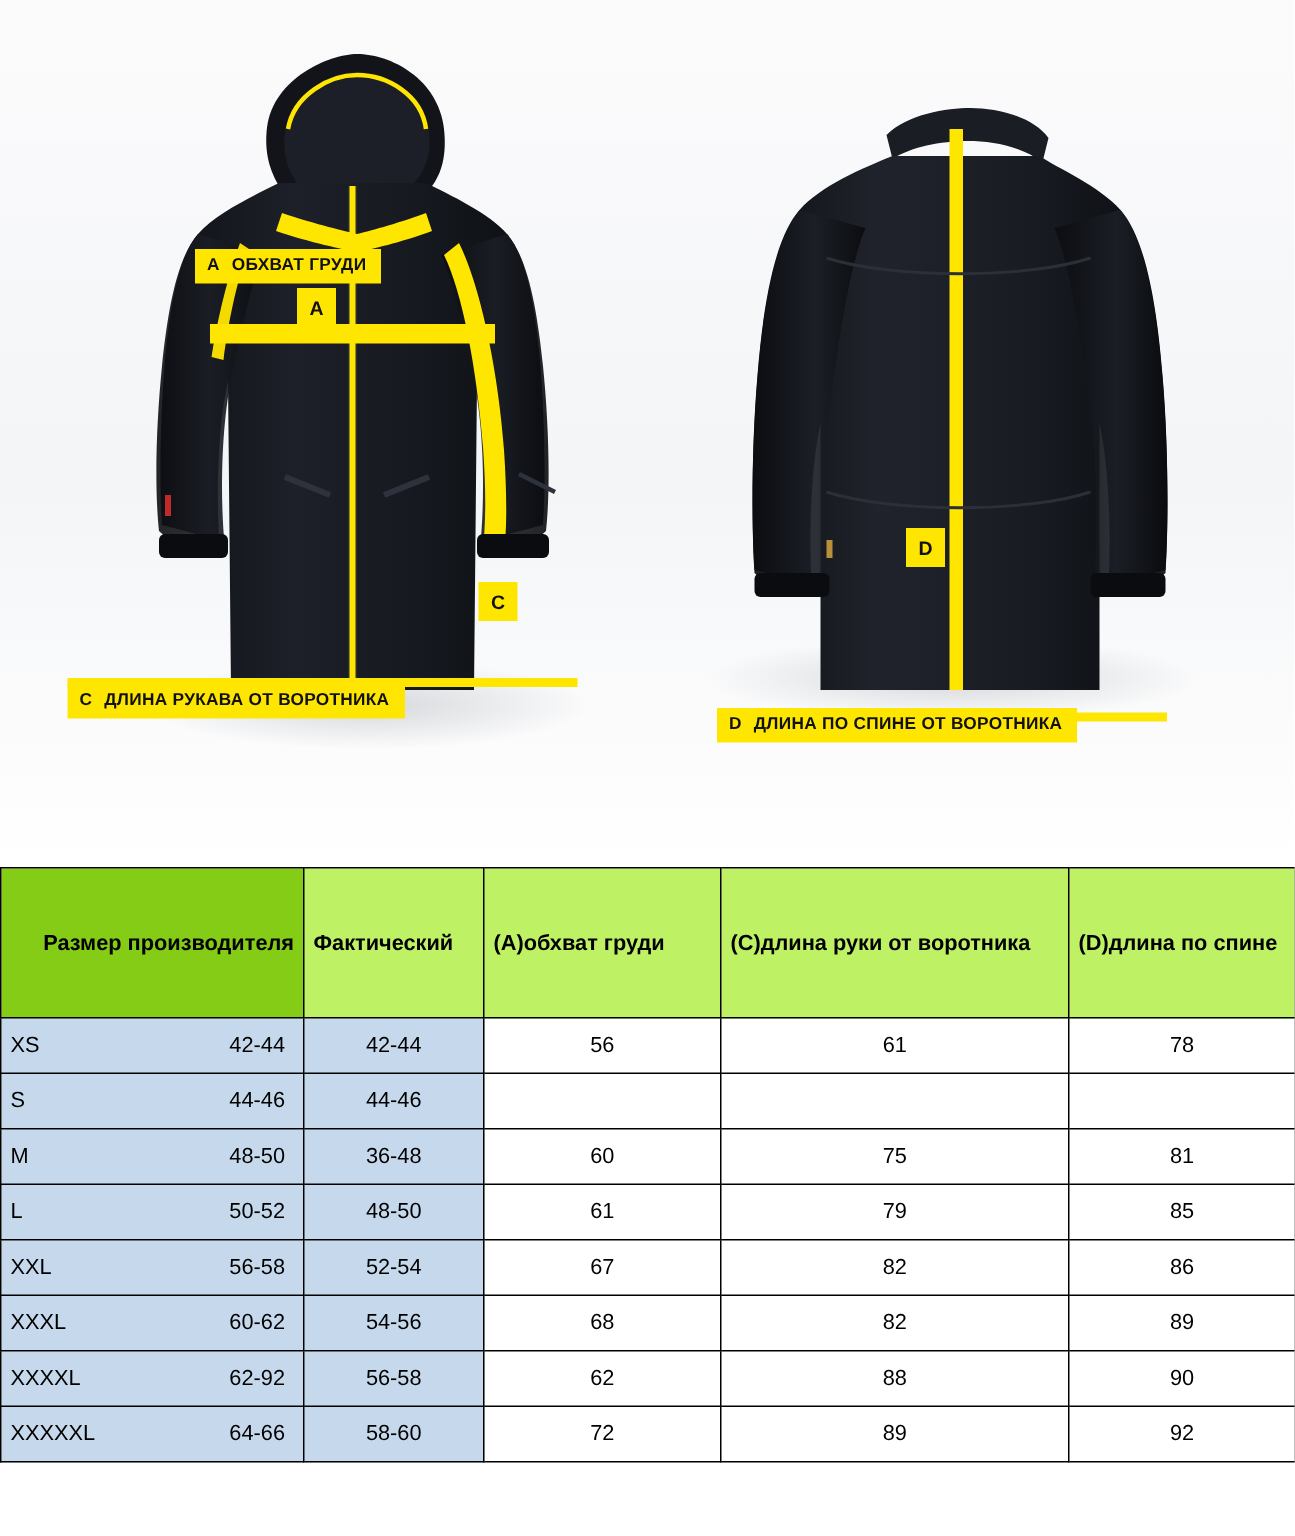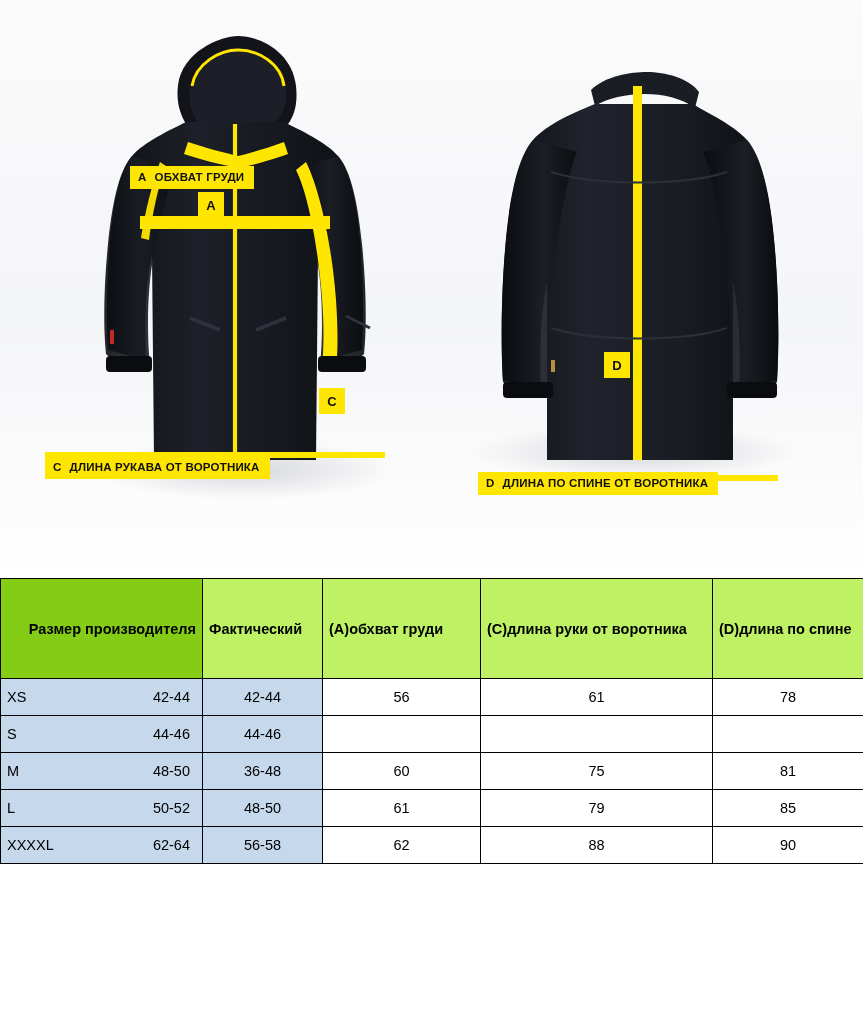--- a/index.html
+++ b/index.html
@@ -265,26 +265,62 @@
               </div>
             </td>
             <td class="tinted">48-50</td>
             <td>61</td>
             <td>79</td>
             <td>85</td>
           </tr>
           <tr>
             <td class="tinted sz-code">
               <div class="sz-inner">
+                <span class="code">XXL</span>
+                <span class="num">56-58</span>
+              </div>
+            </td>
+            <td class="tinted">52-54</td>
+            <td>67</td>
+            <td>82</td>
+            <td>86</td>
+          </tr>
+          <tr>
+            <td class="tinted sz-code">
+              <div class="sz-inner">
+                <span class="code">XXXL</span>
+                <span class="num">60-62</span>
+              </div>
+            </td>
+            <td class="tinted">54-56</td>
+            <td>68</td>
+            <td>82</td>
+            <td>89</td>
+          </tr>
+          <tr>
+            <td class="tinted sz-code">
+              <div class="sz-inner">
                 <span class="code">XXXXL</span>
-                <span class="num">62-64</span>
+                <span class="num">62-92</span>
               </div>
             </td>
             <td class="tinted">56-58</td>
             <td>62</td>
             <td>88</td>
             <td>90</td>
           </tr>
+          <tr>
+            <td class="tinted sz-code">
+              <div class="sz-inner">
+                <span class="code">XXXXXL</span>
+                <span class="num">64-66</span>
+              </div>
+            </td>
+            <td class="tinted">58-60</td>
+            <td>72</td>
+            <td>89</td>
+            <td>92</td>
+          </tr>
         </tbody>
     </table>
   </div>
 
 </div>
 
 </body></html>

